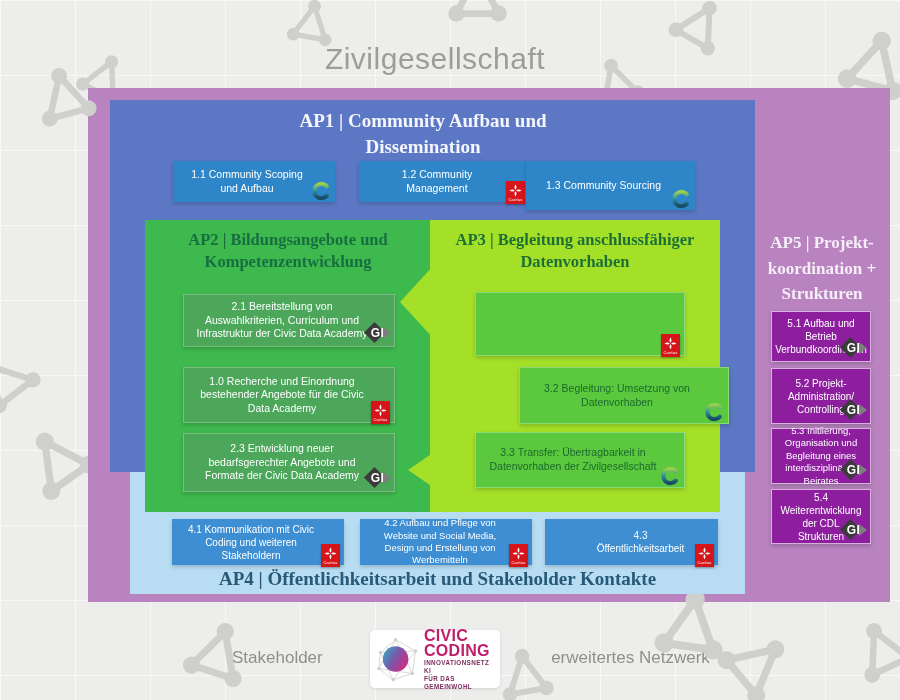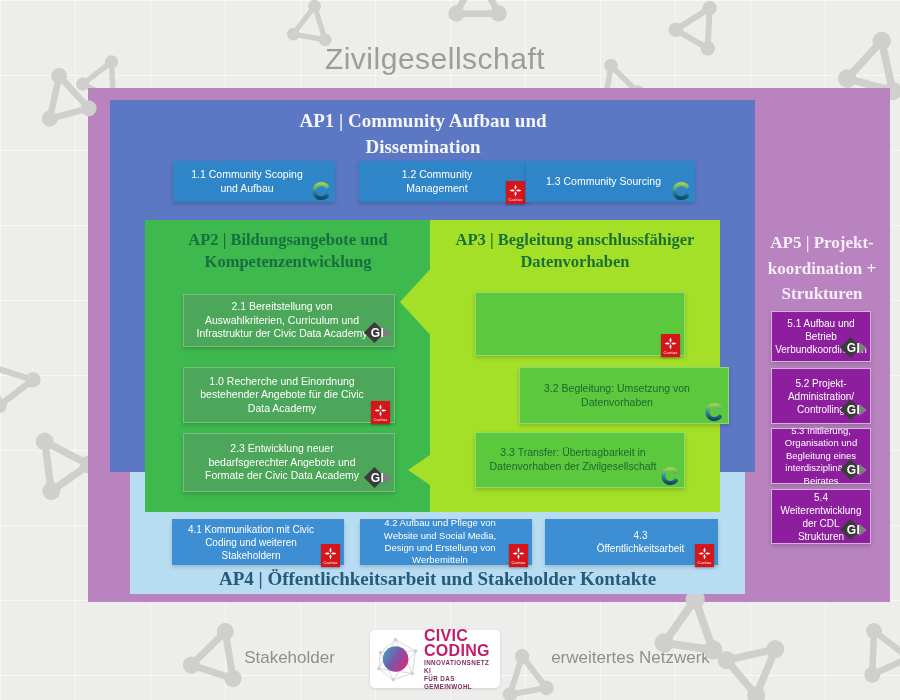--- a/index.html
+++ b/index.html
@@ -43,21 +43,21 @@
 
   .item{
     position:absolute;z-index:6;color:#fff;font-size:10.5px;line-height:1.3;
     display:flex;align-items:center;justify-content:center;text-align:center;
     box-sizing:border-box;padding:4px 26px 4px 12px;
     box-shadow:0 2px 4px rgba(0,0,0,.18);
   }
   
   .i11{left:173px;top:161px;width:162px;height:41px;background:#2e86c9;}
   .i12{left:359px;top:161px;width:170px;height:41px;background:#2e86c9;}
-  .i13{left:526px;top:161px;width:169px;height:41px;background:#2e86c9;}
+  .i13{left:526px;top:161px;width:169px;height:49px;background:#2e86c9;}
   
   .i21{left:183px;top:294px;width:212px;height:53px;background:#4ca75a;border:1px solid rgba(255,255,255,.25);}
   .i22{left:183px;top:367px;width:212px;height:56px;background:#4ca75a;border:1px solid rgba(255,255,255,.25);}
   .i23{left:183px;top:433px;width:212px;height:59px;background:#4ca75a;border:1px solid rgba(255,255,255,.25);}
   
   .i31{left:475px;top:292px;width:210px;height:64px;background:#5cc83d;color:#1a6b2e;border:1px solid rgba(255,255,255,.3);}
   .i32{left:475px;top:367px;width:210px;height:57px;background:#5cc83d;color:#1a6b2e;border:1px solid rgba(255,255,255,.3);margin-left:44px;}
   .i33{left:475px;top:432px;width:210px;height:56px;background:#5cc83d;color:#1a6b2e;border:1px solid rgba(255,255,255,.3);}
   
   .i41{left:172px;top:519px;width:172px;height:46px;background:#3d8ed2;font-size:10px;}
@@ -83,21 +83,21 @@
 
   .car{position:absolute;right:4px;bottom:-2px;width:19px;height:23px;background:#d6151b;
     display:flex;flex-direction:column;align-items:center;justify-content:center;gap:1px;
     box-shadow:0 1px 2px rgba(0,0,0,.3);z-index:7;}
   .car em{font-style:normal;color:#fff;font-size:4px;line-height:1;letter-spacing:.2px;}
 
   .cor{position:absolute;right:4px;bottom:1px;width:20px;height:20px;z-index:7;}
 
   
   .bottom-label{position:absolute;top:648px;font-size:17px;color:#8f8f8d;z-index:1;}
-  .lbl-stakeholder{left:232px;width:115px;text-align:center;}
+  .lbl-stakeholder{left:232px;width:115px;text-align:left;}
   .lbl-network{left:548px;width:165px;text-align:center;}
   .brand{position:absolute;left:370px;top:630px;width:130px;height:58px;background:#fff;border-radius:5px;
     display:flex;align-items:center;padding:2px 4px;box-sizing:border-box;z-index:2;box-shadow:0 1px 3px rgba(0,0,0,.12);}
   .brand .sph{width:48px;height:52px;flex:0 0 auto;}
   .brand .txt{display:flex;flex-direction:column;margin-left:2px;}
   .brand .big{font-size:16px;font-weight:800;color:#c01d6a;line-height:.95;letter-spacing:.3px;}
   .brand .small{font-size:6.3px;font-weight:700;color:#7d2d5f;letter-spacing:.4px;margin-top:1px;line-height:1.2;}
 </style>
 </head>
 <body>

